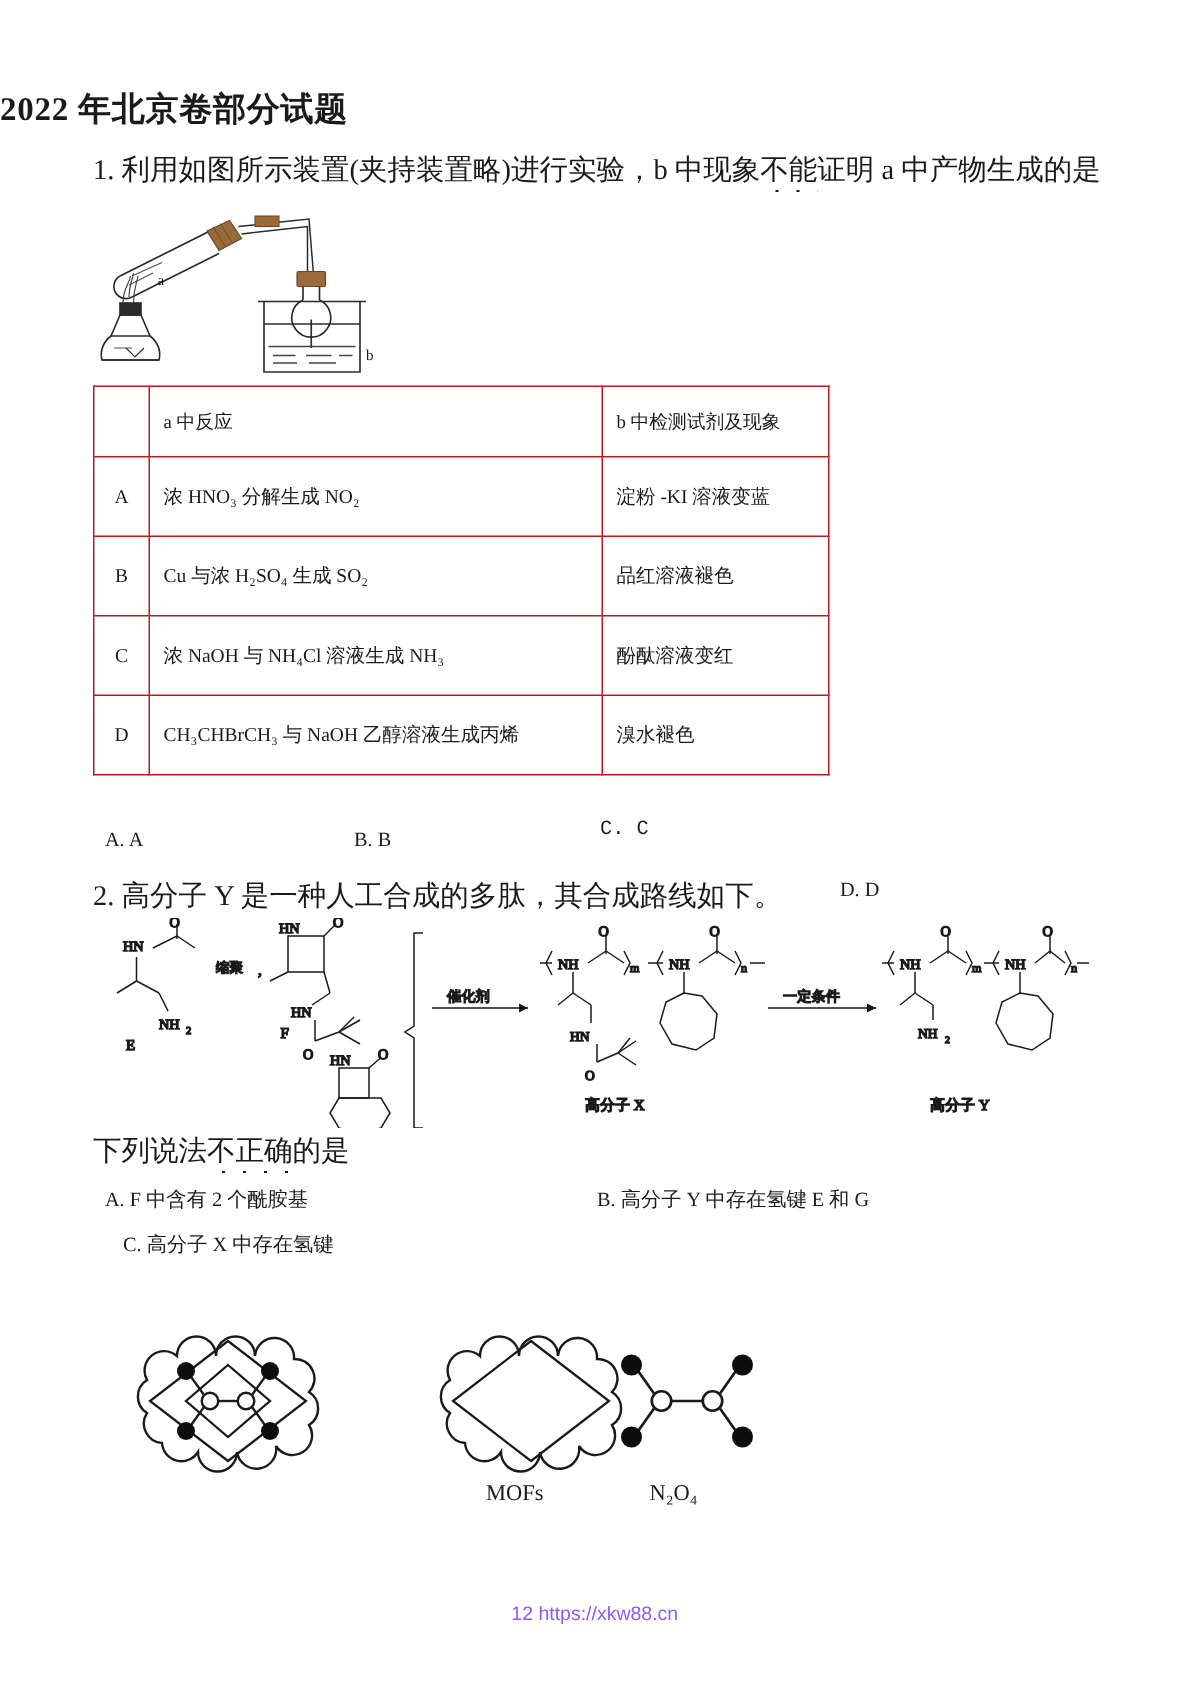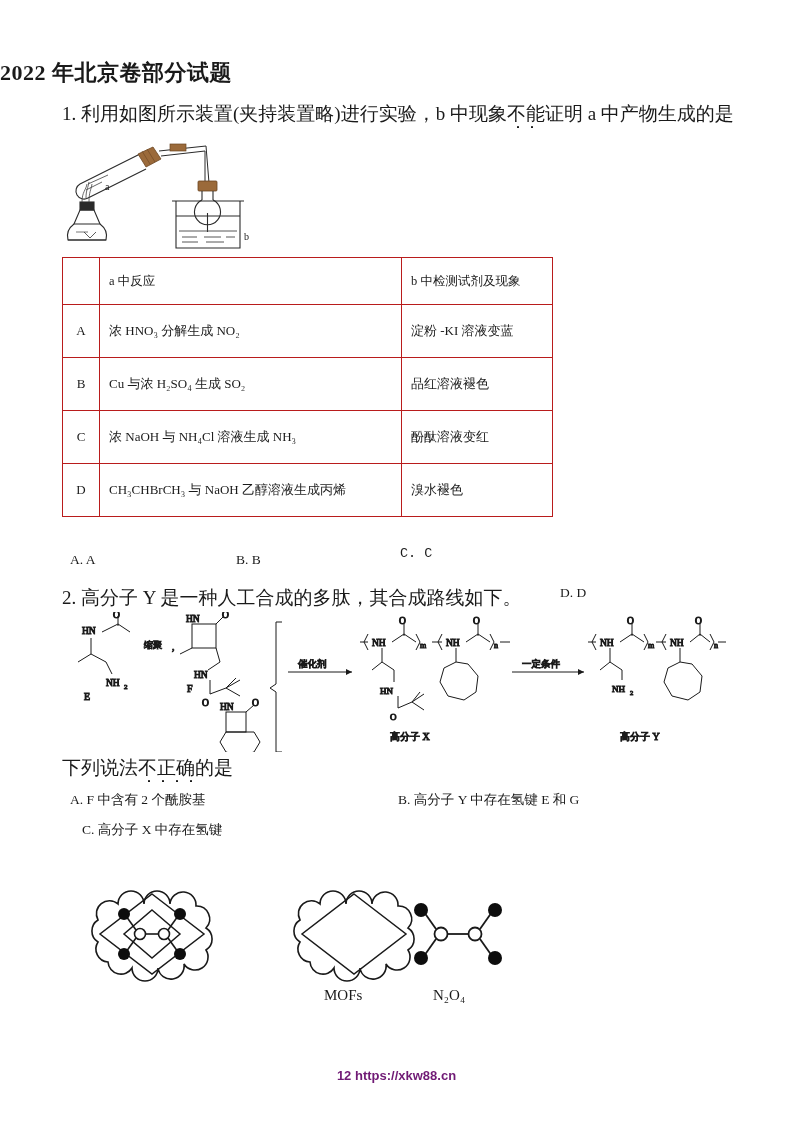--- a/index.html
+++ b/index.html
@@ -80,23 +80,22 @@
   
   #scheme2 { position: absolute; left: 60px; top: 612px; }
   #mofs { position: absolute; left: 58px; top: 888px; }
 
   .footer {
     position: absolute;
     left: 0; top: 1068px;
     width: 793px;
     text-align: center;
     font-size: 13px;
-    color: #701a75;
+    color: #8b5cf6;
     font-family: "Liberation Sans", sans-serif;
-    font-weight: bold;
   }
   svg text { font-family: "Liberation Serif", "DejaVu Serif", serif; }
 </style>
 </head>
 <body>
 
 <div class="page">
 
   <div class="title">2022 年北京卷部分试题</div>
 

